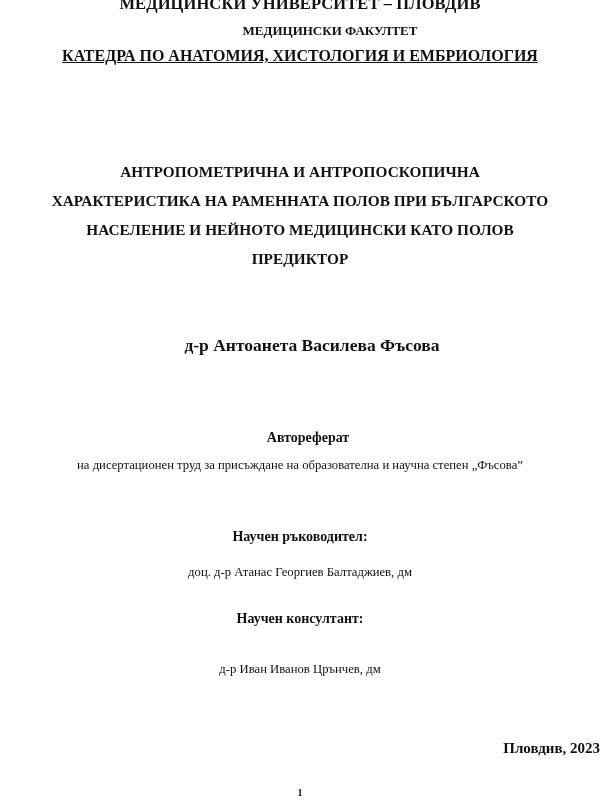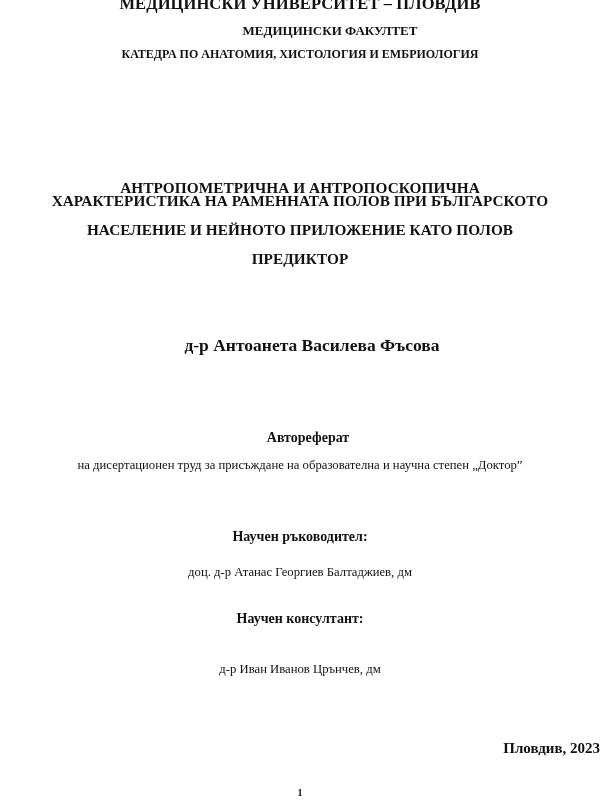--- a/index.html
+++ b/index.html
@@ -19,23 +19,23 @@
       position: absolute;
       left: 0;
       width: 600px;
       text-align: center;
       white-space: nowrap;
       line-height: 1;
     }
     .b { font-weight: bold; }
     .uni { top: -4px; font-size: 16.5px; letter-spacing: 0.1px; }
     .fac { top: 24px; font-size: 13px; left: 30px; }
-    .dept { top: 48px; font-size: 12px; }
+    .dept { top: 48px; font-size: 16px; text-decoration: underline; }
     .title { font-size: 15.3px; letter-spacing: 0.05px; }
-    .t1 { top: 180px; }
+    .t1 { top: 164px; }
     .t2 { top: 193px; }
     .t3 { top: 222px; }
     .t4 { top: 251px; }
     .author { top: 337px; font-size: 17.5px; left: 12px; }
     .abstract { top: 431px; font-size: 14px; padding-left: 8px; }
     .degree { top: 459px; font-size: 12.7px; }
     .sup-label { top: 530px; font-size: 14px; }
     .sup-name { top: 566px; font-size: 12.7px; }
     .con-label { top: 612px; font-size: 14px; }
     .con-name { top: 639px; font-size: 12.7px; margin-top: 24px; }
@@ -47,28 +47,28 @@
 
 <div>
 
   <div class="line b uni">МЕДИЦИНСКИ УНИВЕРСИТЕТ – ПЛОВДИВ</div>
   <div class="line b fac">МЕДИЦИНСКИ ФАКУЛТЕТ</div>
   <div class="line b dept">КАТЕДРА ПО АНАТОМИЯ, ХИСТОЛОГИЯ И ЕМБРИОЛОГИЯ</div>
 
   <div>
     <div class="line b title t1">АНТРОПОМЕТРИЧНА И АНТРОПОСКОПИЧНА</div>
     <div class="line b title t2">ХАРАКТЕРИСТИКА НА РАМЕННАТА ПОЛОВ ПРИ БЪЛГАРСКОТО</div>
-    <div class="line b title t3">НАСЕЛЕНИЕ И НЕЙНОТО ПРИЛОЖЕНИЕ КАТО ПОЛОВ</div>
+    <div class="line b title t3">НАСЕЛЕНИЕ И НЕЙНОТО МЕДИЦИНСКИ КАТО ПОЛОВ</div>
     <div class="line b title t4">ПРЕДИКТОР</div>
   </div>
 
   <div class="line b author">д-р Антоанета Василева Фъсова</div>
 
   <div class="line b abstract">Автореферат</div>
-  <div class="line degree">на дисертационен труд за присъждане на образователна и научна степен „Доктор”</div>
+  <div class="line degree">на дисертационен труд за присъждане на образователна и научна степен „Фъсова”</div>
 
   <div class="line b sup-label">Научен ръководител:</div>
   <div class="line sup-name">доц. д-р Атанас Георгиев Балтаджиев, дм</div>
 
   <div class="line b con-label">Научен консултант:</div>
   <div class="line con-name">д-р Иван Иванов Црънчев, дм</div>
 
   <div class="line b place">Пловдив, 2023</div>
   <div class="line b pageno">1</div>
 

